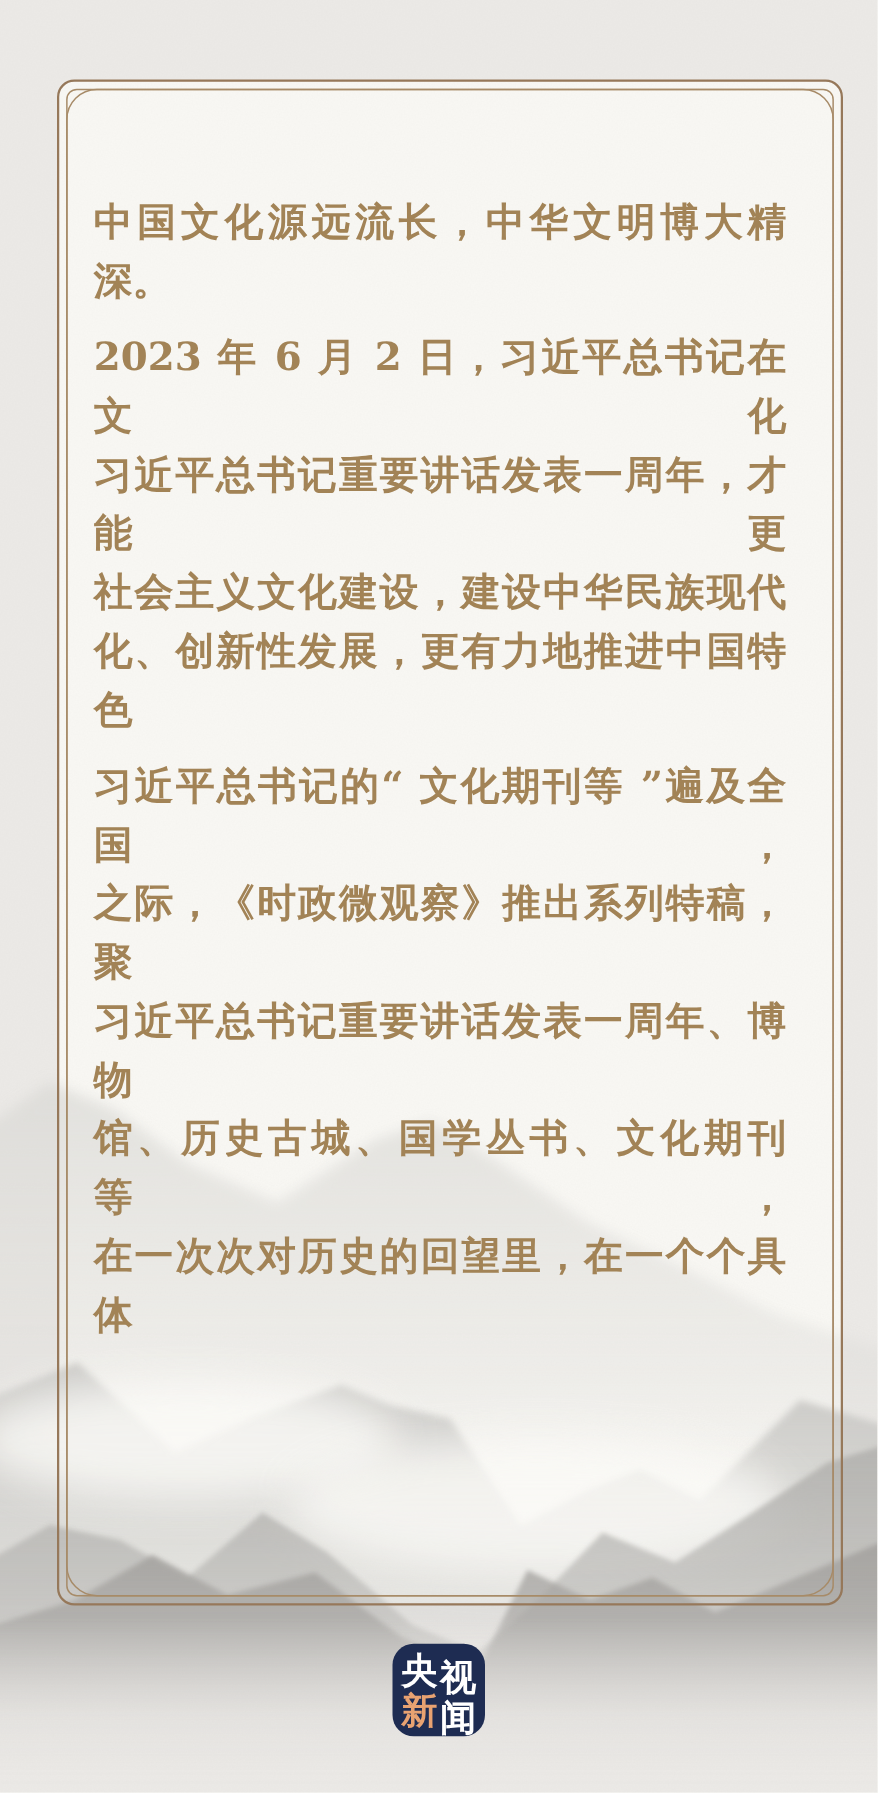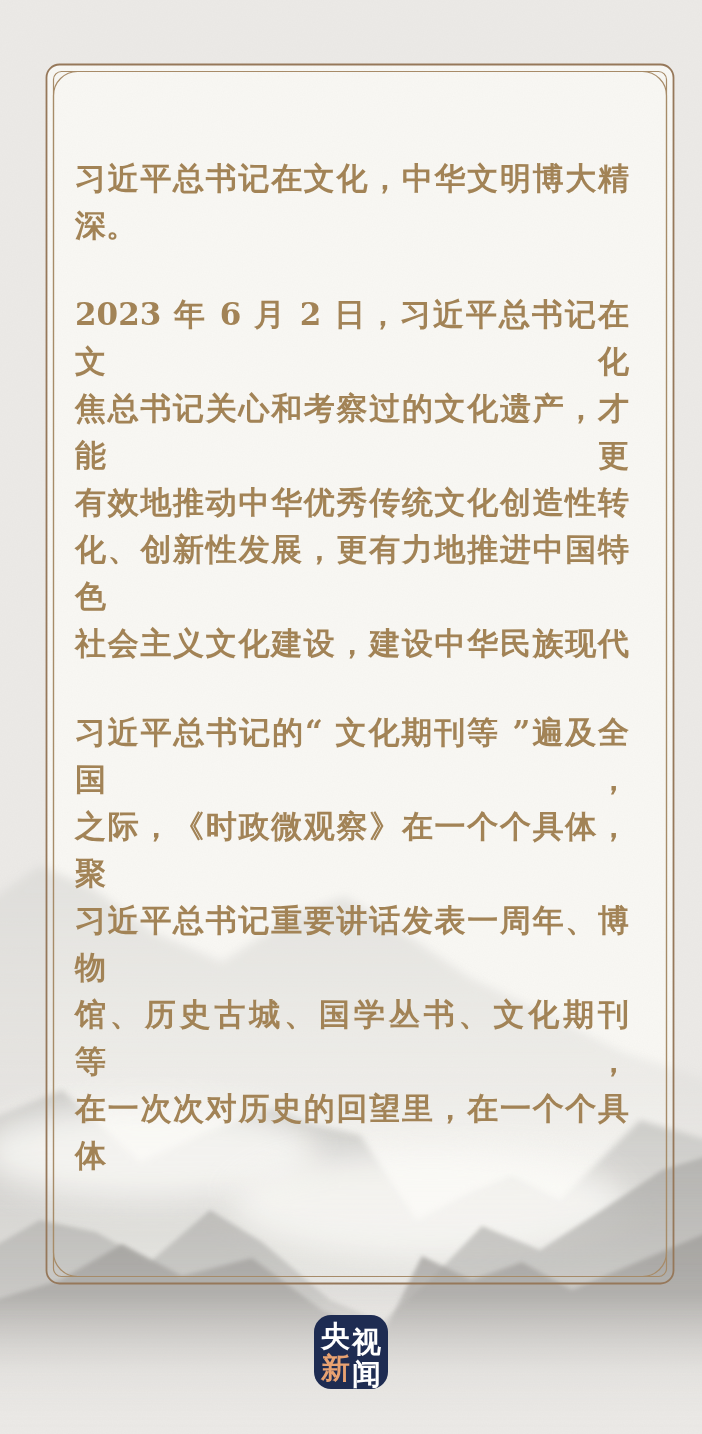--- a/index.html
+++ b/index.html
@@ -16,21 +16,21 @@
   }
   .grain{position:absolute;left:0;top:0;pointer-events:none;}
   .mountains{position:absolute;left:0;top:780px;pointer-events:none;}
   .frame-svg{position:absolute;left:0;top:0;pointer-events:none;}
   
   .text-block{
     position:absolute;left:75px;top:155px;width:554px;
     font-size:31px;font-weight:bold;line-height:47px;
     letter-spacing:0;
   }
-  .para + .para{margin-top:42px;}
+  .para + .para{margin-top:14px;}
   .tline{
     text-align:justify;
     text-align-last:justify;
     text-justify:inter-character;
   }
   .tline.last{text-align-last:left;}
   
   .logo{
     position:absolute;left:314px;top:1315px;width:74px;height:74px;
     border-radius:17px;box-sizing:border-box;padding:5px 6px;
@@ -108,32 +108,31 @@
 </svg>
 
 <svg class="frame-svg" width="702" height="1434" aria-hidden="true">
   <rect x="46.5" y="64.5" width="627" height="1219" rx="13" fill="none" stroke="#96785a" stroke-width="1.8"></rect>
   <rect x="53.5" y="71.5" width="613" height="1205" rx="24" fill="none" stroke="#a78b68" stroke-width="1.2"></rect>
   <rect x="53.5" y="71.5" width="613" height="1205" rx="8" fill="none" stroke="#a78b68" stroke-width="1.2"></rect>
 </svg>
 
 <div class="text-block" id="text-block" style="color: rgb(162, 131, 86);">
     <div class="para">
-      <div class="tline last">习近平总书记在文化，中华文明博大精深。</div>
+      <div class="tline last">中国文化源远流长，中华文明博大精深。</div>
     </div>
     <div class="para">
       <div class="tline">2023 年 6 月 2 日，习近平总书记在文化</div>
-      <div class="tline">焦总书记关心和考察过的文化遗产，才能更</div>
-      <div class="tline">有效地推动中华优秀传统文化创造性转</div>
+      <div class="tline">习近平总书记重要讲话发表一周年，才能更</div>
+      <div class="tline">社会主义文化建设，建设中华民族现代</div>
       <div class="tline">化、创新性发展，更有力地推进中国特色</div>
-      <div class="tline">社会主义文化建设，建设中华民族现代</div>
     </div>
     <div class="para">
       <div class="tline">习近平总书记的“ 文化期刊等 ”遍及全国，</div>
-      <div class="tline">之际，《时政微观察》在一个个具体，聚</div>
+      <div class="tline">之际，《时政微观察》推出系列特稿，聚</div>
       <div class="tline">习近平总书记重要讲话发表一周年、博物</div>
       <div class="tline">馆、历史古城、国学丛书、文化期刊等，</div>
       <div class="tline">在一次次对历史的回望里，在一个个具体</div>
     </div>
   </div>
 
 <div class="logo" id="logo-grid" style="background: rgb(30, 44, 82);">
     <span style="color: rgb(255, 255, 255);">央</span>
     <span style="color: rgb(255, 255, 255);">视</span>
     <span style="color: rgb(232, 162, 113);">新</span>

